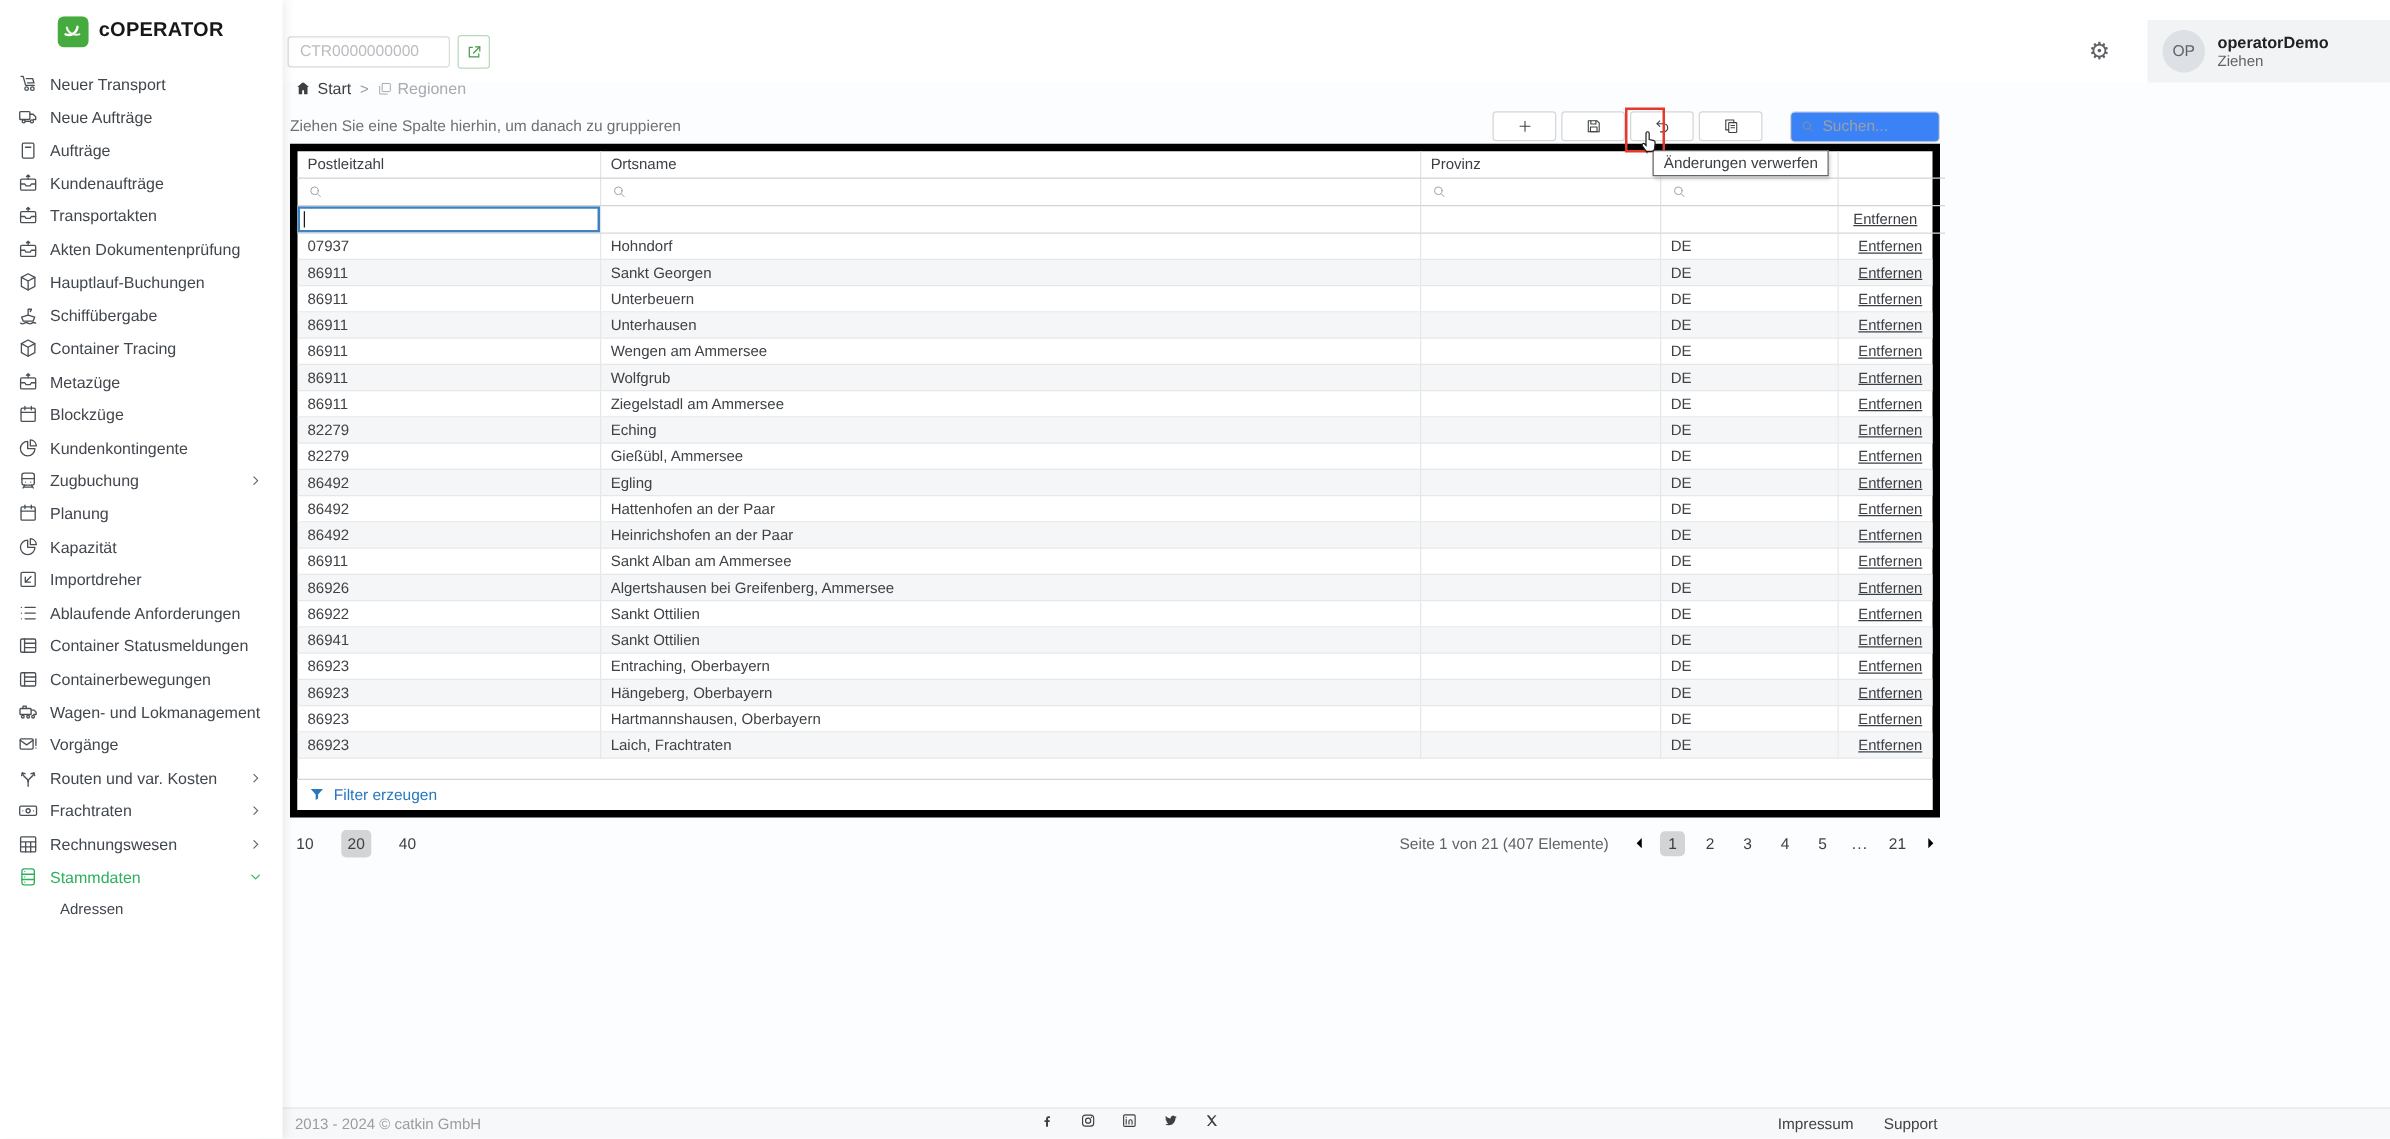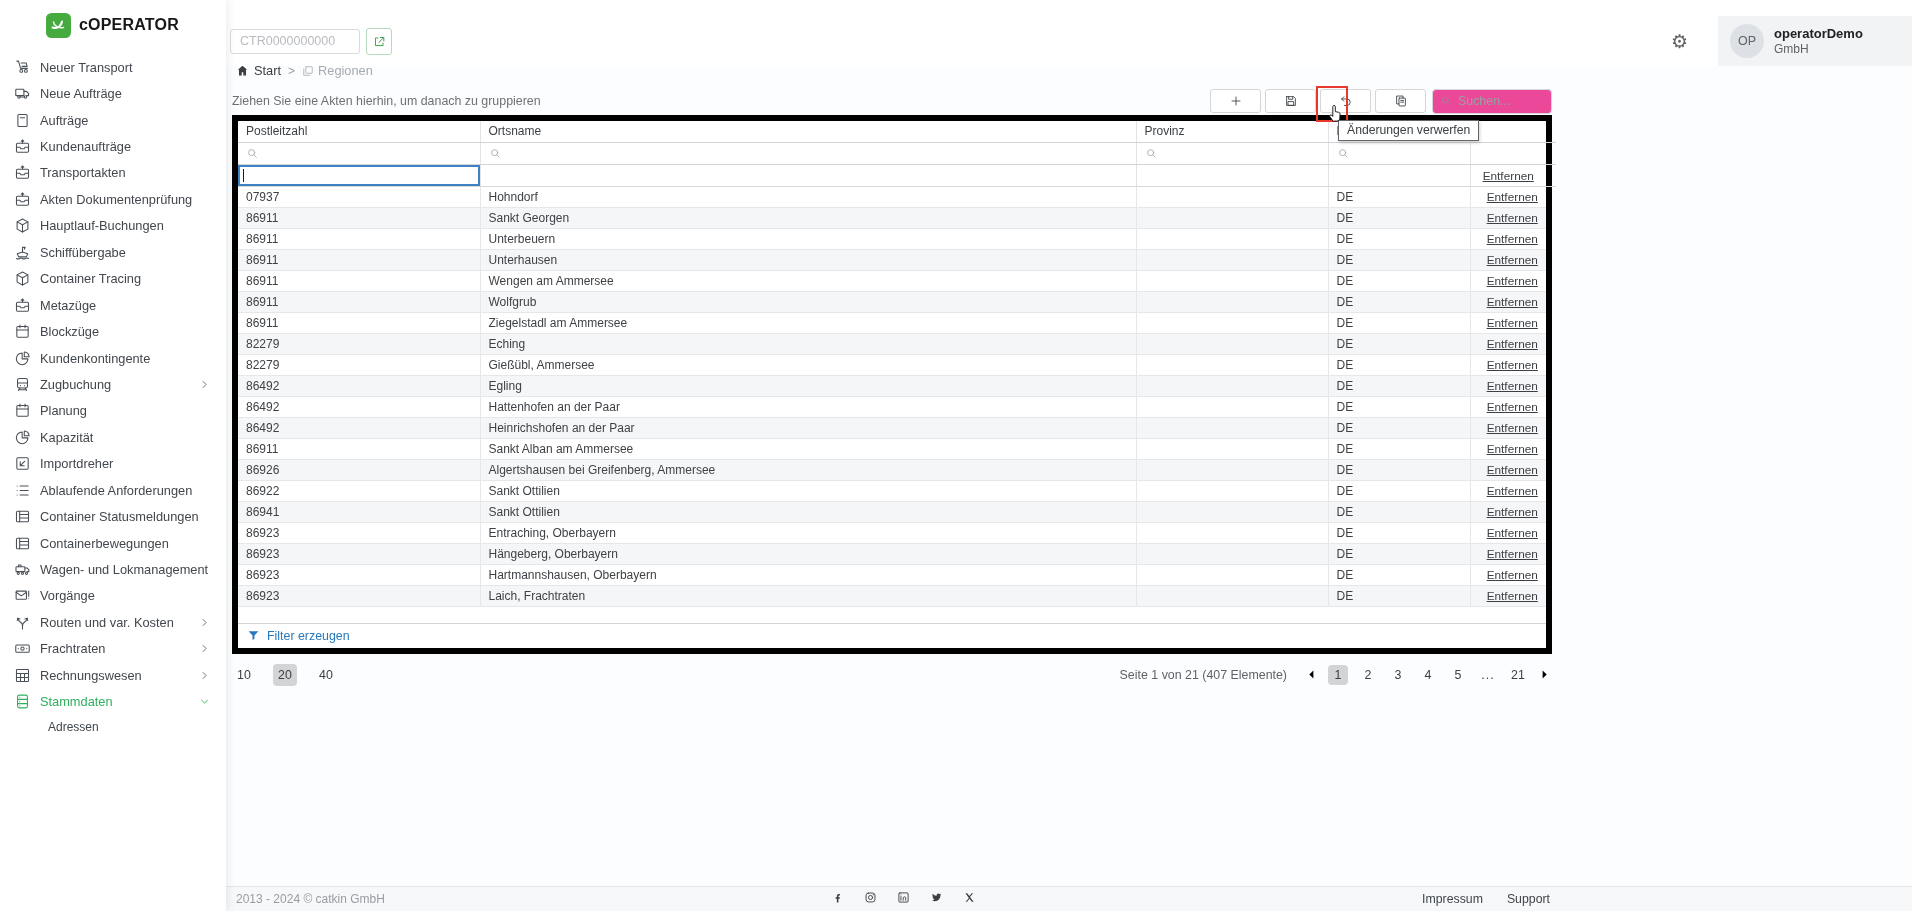--- a/index.html
+++ b/index.html
@@ -46,21 +46,21 @@
 
   .content{margin-left:22px;width:1320px}
   .gridbar{height:28px;display:flex;align-items:center}
   .group-hint{font-size:12.4px;color:#6d7175}
   .gb-right{margin-left:auto;display:flex;align-items:center;gap:4px}
   .tbtn{width:51px;height:24px;border:1px solid #d4d6d8;border-radius:3px;background:#fff;display:flex;align-items:center;justify-content:center;color:#3c4043;cursor:pointer;position:relative}
   .tbtn .ic{width:14px;height:14px}
   .hl-box{position:absolute;left:-5px;top:-4px;width:32px;height:36px;border:2px solid #e6392c;pointer-events:none;z-index:30}
   .cursor-svg{position:absolute;left:5px;top:12px;width:19px;height:22px;z-index:32}
   .tooltip{position:absolute;left:17px;top:30px;background:#fff;border:1px solid #63676b;box-shadow:1px 2px 3px rgba(0,0,0,.18);padding:2px 8px 3px;font-size:12.2px;color:#3c4043;white-space:nowrap;z-index:31}
-  .searchbox{margin-left:2px;width:120px;height:25px;border:1px solid #d4d6d8;border-radius:4px;background:#ec4899;display:flex;align-items:center;padding:0 7px;gap:6px}
+  .searchbox{margin-left:18px;width:120px;height:25px;border:1px solid #d4d6d8;border-radius:4px;background:#3b82f6;display:flex;align-items:center;padding:0 7px;gap:6px}
   .searchbox .ic{width:12px;height:12px;color:#8a9095}
   .searchbox input{border:none;outline:none;width:82px;font:12.4px "Liberation Sans",sans-serif;color:#333;background:transparent}
   .searchbox input::placeholder{color:#9aa0a6}
 
   
   .grid{border:6px solid #000000;background:#fff;width:1320px}
   table{border-collapse:collapse;table-layout:fixed;width:1318px}
   .hrow th{height:21px;border-bottom:1px solid #d2d4d6;border-right:1px solid #e2e3e5;font-size:12px;font-weight:normal;color:#3b3f44;text-align:left;padding-left:8px;white-space:nowrap;overflow:hidden}
   .hrow th:last-child,.frow td:last-child,.erow td:last-child,.drow td:last-child{border-right:none}
   .frow td{height:22px;border-bottom:1px solid #d2d4d6;border-right:1px solid #e2e3e5;padding-left:8px}
@@ -341,21 +341,21 @@
     </button>
   </div>
   <div class="top-right">
     <span class="gear">⚙</span>
     <div class="user-panel">
       <div class="avatar">
           <span>OP</span>
         </div>
       <div class="user-text">
         <div class="uname">operatorDemo</div>
-        <div class="urole">GmbH</div>
+        <div class="urole">Ziehen</div>
       </div>
     </div>
   </div>
 </div>
 
 <div class="main">
 
   <div class="crumbs">
     <span class="crumb-home">
       <svg class="ic" viewBox="0 0 24 24">
@@ -368,21 +368,21 @@
       <svg class="ic" viewBox="0 0 24 24">
           <rect x="7.5" y="3.5" width="13" height="13" rx="1"></rect>
           <path d="M3.5 8v12.5h12"></path>
         </svg>
       <span>Regionen</span>
     </span>
   </div>
 
   <div class="content">
     <div class="gridbar">
-      <span class="group-hint">Ziehen Sie eine Akten hierhin, um danach zu gruppieren</span>
+      <span class="group-hint">Ziehen Sie eine Spalte hierhin, um danach zu gruppieren</span>
       <div class="gb-right">
         <span id="tbtns" style="display:flex;gap:4px">
             <button class="tbtn">
               <svg viewBox="0 0 24 24" class="ic ">
                 <path d="M12 5.2v13.6M5.2 12h13.6"></path>
               </svg>
             </button>
             <button class="tbtn">
               <svg viewBox="0 0 24 24" class="ic ">
                 <path d="M4.5 4.5h12l3 3v12h-15v-15z"></path>

